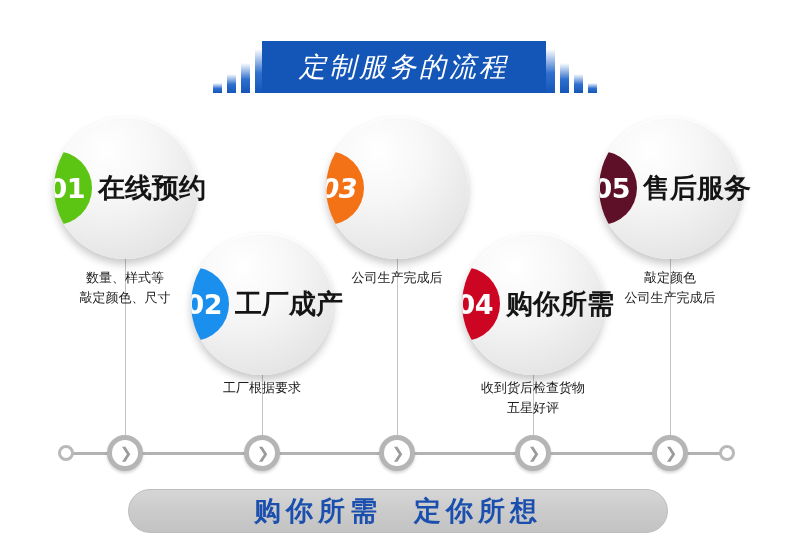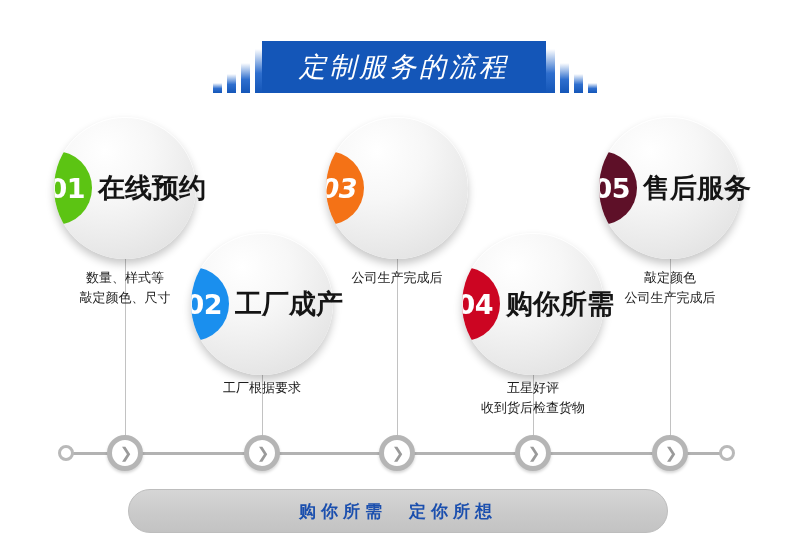--- a/index.html
+++ b/index.html
@@ -177,21 +177,21 @@
     height: 44px;
     border-radius: 22px;
     background: linear-gradient(to bottom, #d6d6d6 0%, #cbcbcb 50%, #c3c3c3 100%);
     border: 1px solid #bdbdbd;
     display: flex;
     align-items: center;
     justify-content: center;
   }
   #bottom-banner .t {
     color: #1b4fae;
-    font-size: 17px;
+    font-size: 27px;
     font-weight: 700;
     letter-spacing: 5px;
     white-space: nowrap;
   }
 </style>
 </head>
 <body>
 
 <div id="stage">
 
@@ -260,22 +260,22 @@
 
   <div class="node" style="left:462px; top:233px;">
     <div class="node-circle">
       <div class="badge" style="background:#cc0522;">
         <span class="num">04</span>
       </div>
     </div>
     <div class="node-label">购你所需</div>
   </div>
   <div class="caption" style="left:448px; top:378px;">
+    <div>收到货后检查货物</div>
     <div>五星好评</div>
-    <div>收到货后检查货物</div>
   </div>
 
   <div class="node" style="left:599px; top:117px;">
     <div class="node-circle">
       <div class="badge" style="background:#5e1028;">
         <span class="num">05</span>
       </div>
     </div>
     <div class="node-label">售后服务</div>
   </div>

